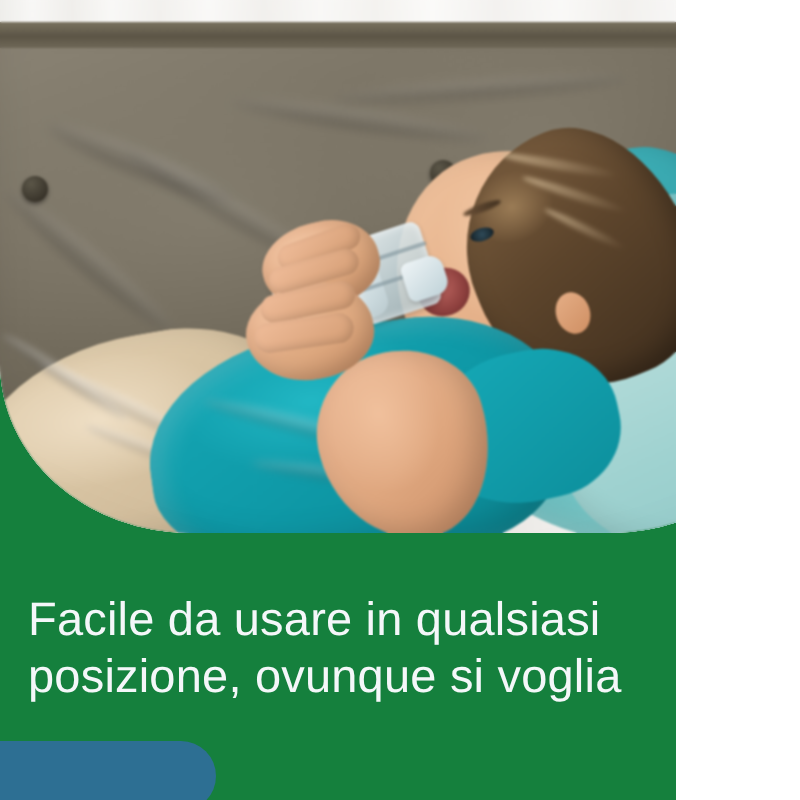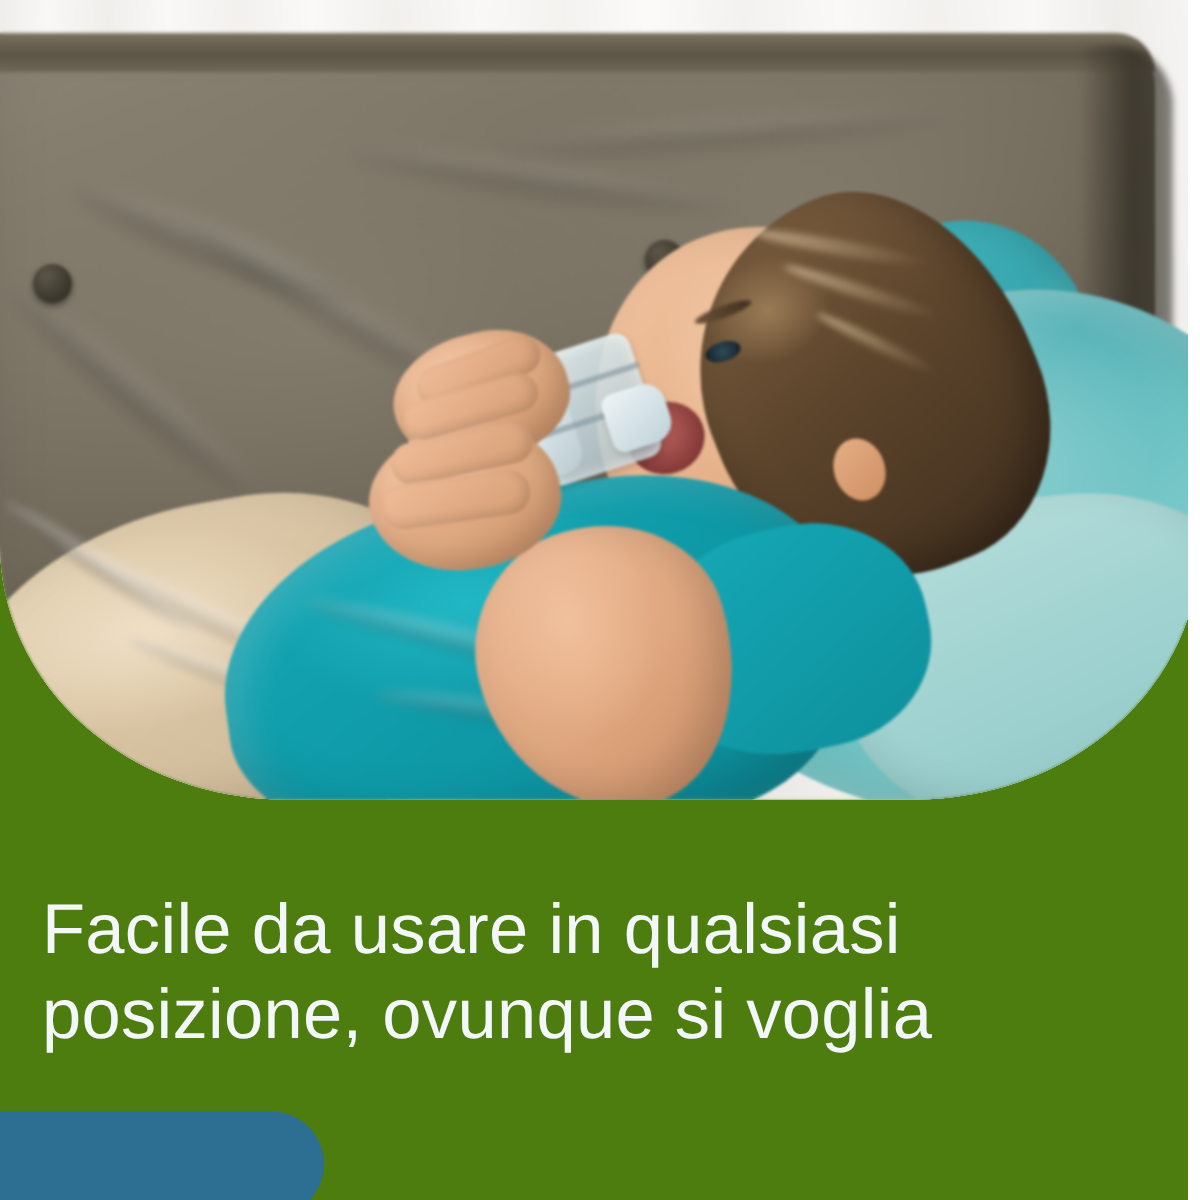--- a/index.html
+++ b/index.html
@@ -3,22 +3,22 @@
 <meta charset="utf-8">
 <style>
   * { margin:0; padding:0; box-sizing:border-box; }
   html, body {
     width:800px; height:800px;
     font-family:"Liberation Sans", sans-serif;
     overflow:hidden;
   }
   #card {
     position:relative;
-    width:792px; height:800px;
-    background:#4d7c0f;
+    width:676px; height:800px;
+    background:#15803d;
     overflow:hidden;
   }
 
   
   #photo-wrap {
     position:absolute;
     left:0; top:0;
     width:800px; height:533px;
     border-bottom-left-radius:190px 170px;
     border-bottom-right-radius:190px 170px;

